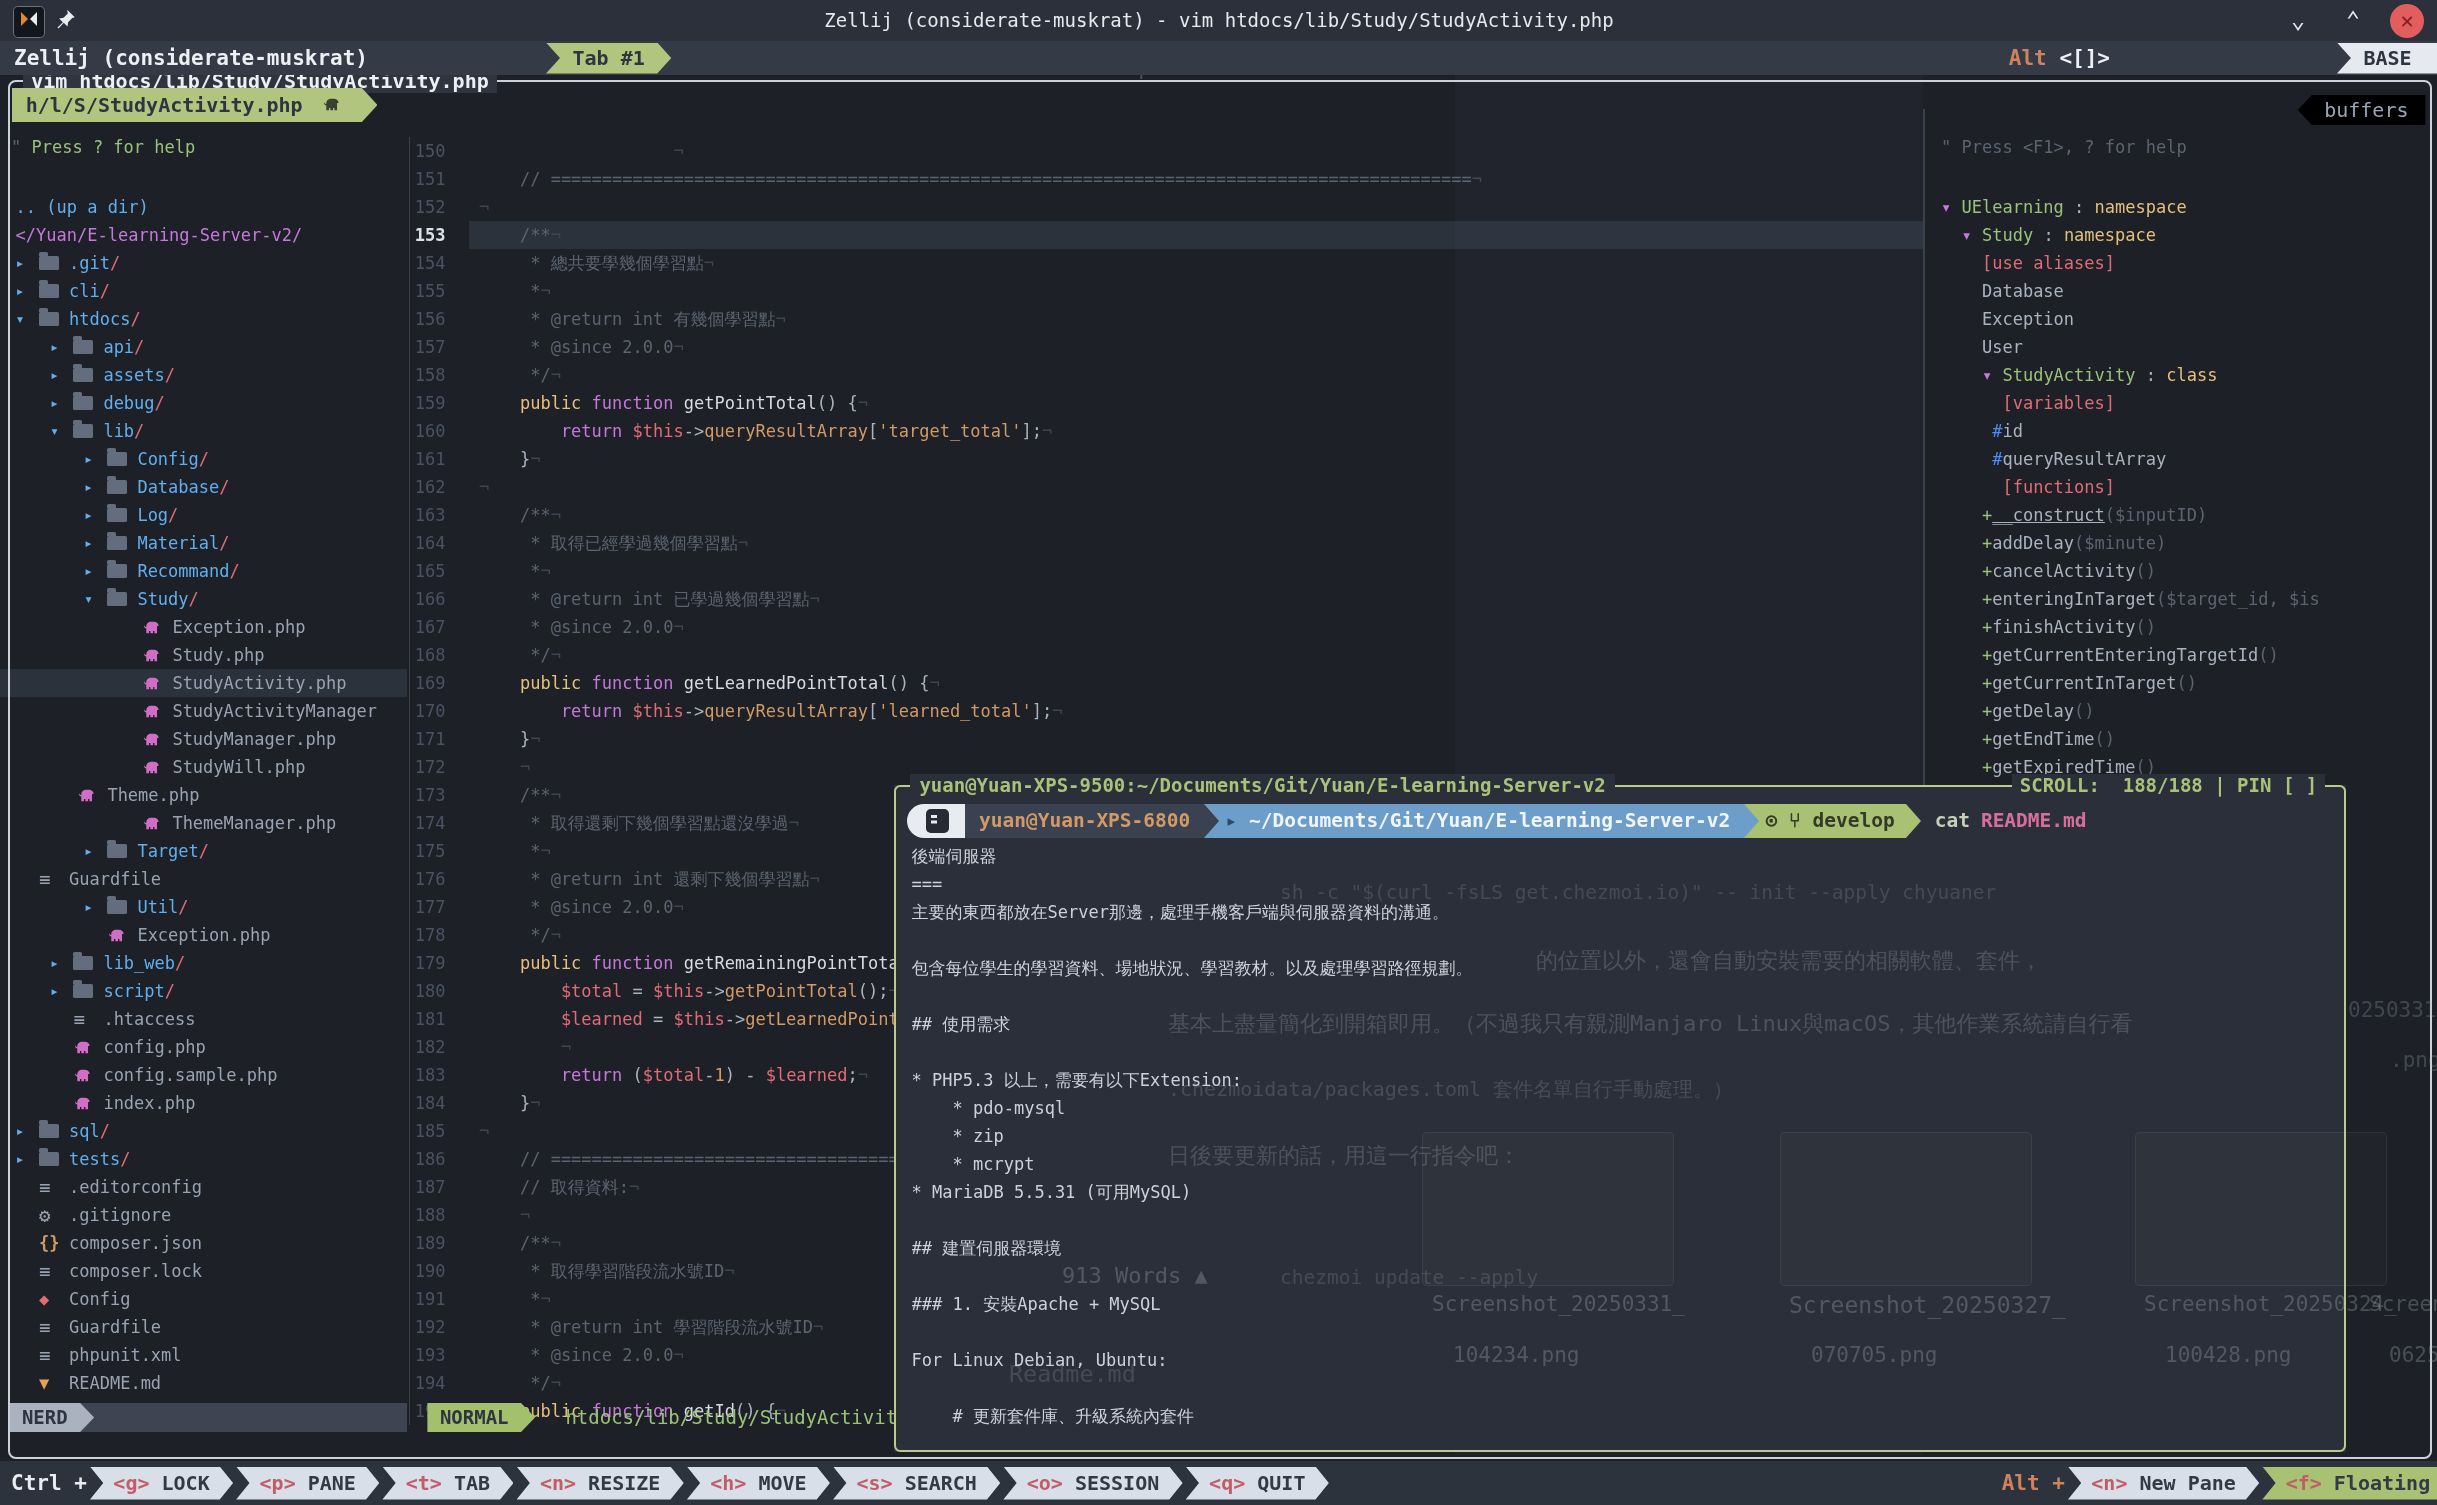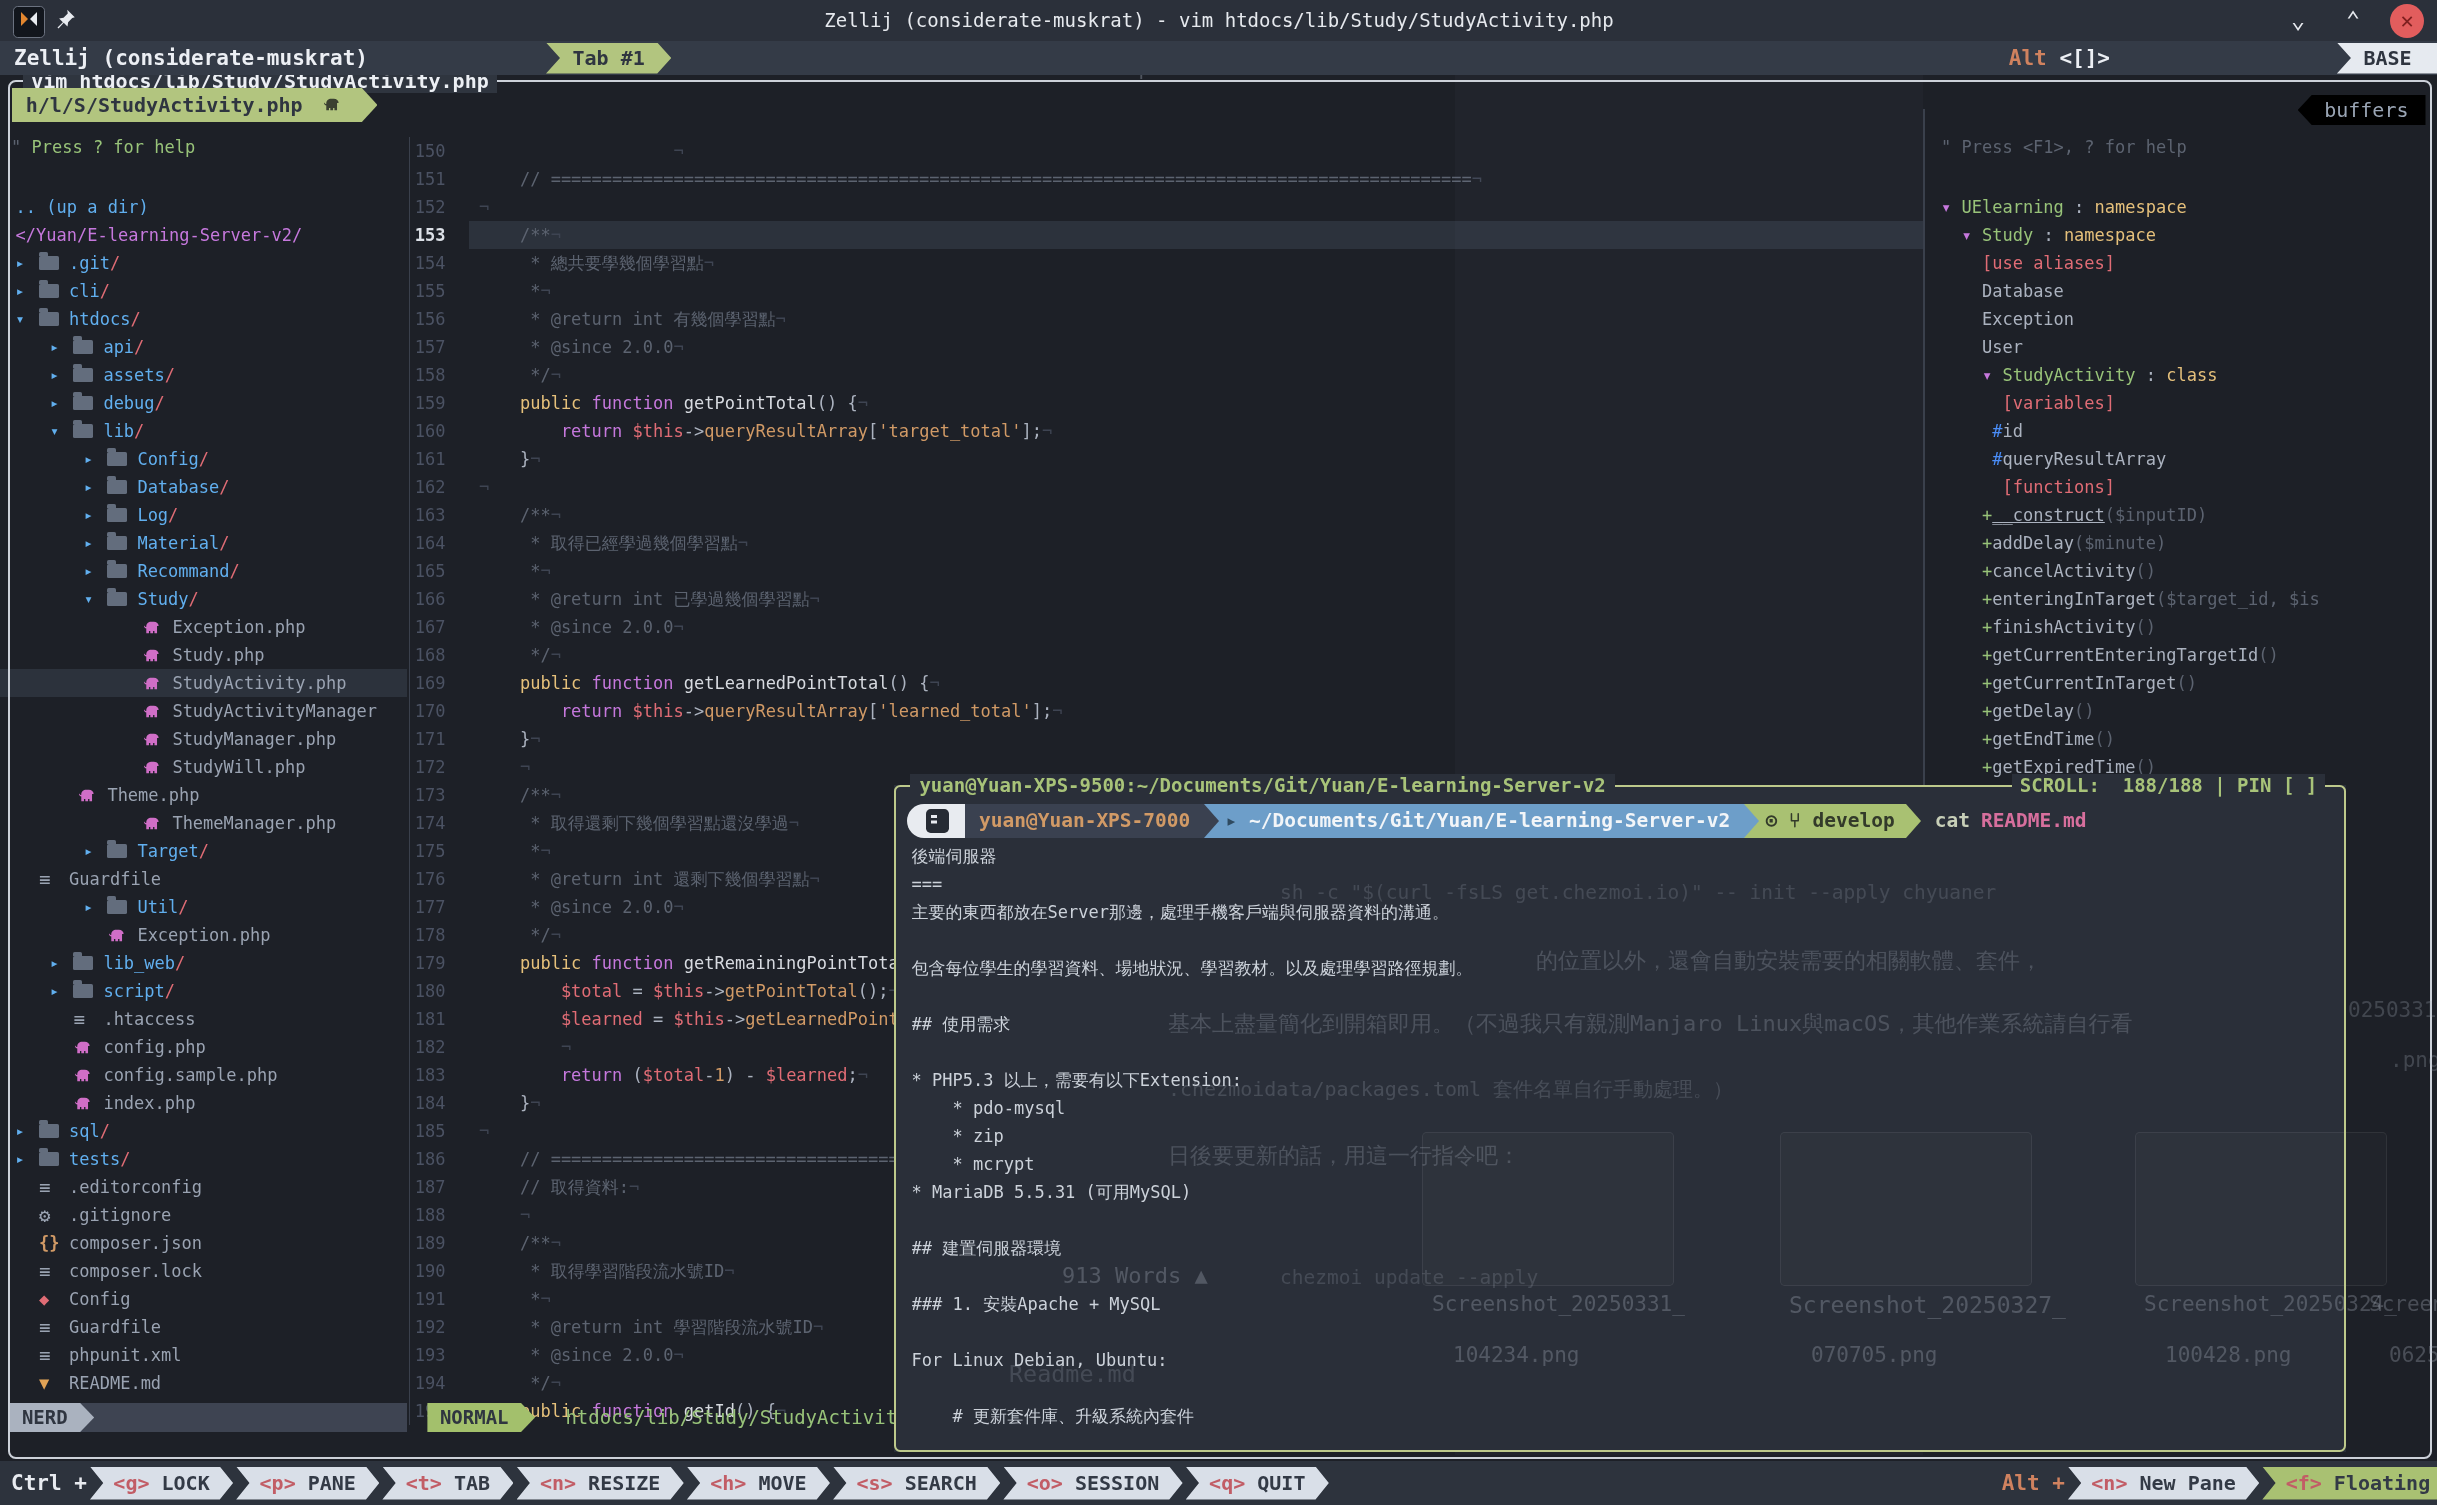--- a/index.html
+++ b/index.html
@@ -333,21 +333,21 @@
   </div>
 
 <div id="float-bg" class="abs"></div>
 <div id="float" class="abs">
   <div id="float-title">yuan@Yuan-XPS-9500:~/Documents/Git/Yuan/E-learning-Server-v2</div>
   <div id="float-scroll">SCROLL:  188/188 | PIN [ ]</div>
   <div id="prompt">
     <span id="seg-icon">
         <span class="term"></span>
       </span>
-    <span class="pseg" style="background:#3a4150;color:#d19a66;padding:0 14px;">yuan@Yuan-XPS-7000</span>
+    <span class="pseg" style="background:#3a4150;color:#d19a66;padding:0 14px;">yuan@Yuan-XPS-6800</span>
     <span class="parrow" style="border-left:15.6px solid #3a4150;background:#6d9ec9;"></span>
     <span class="pseg" style="background:#6d9ec9;color:#f2f5f8;padding:0 14px 0 6.2px;"><span style="color:#2f4a60;">▸ </span><span>~/Documents/Git/Yuan/E-learning-Server-v2</span></span>
     <span class="parrow" style="border-left:15.6px solid #6d9ec9;background:#a9c172;"></span>
     <span class="pseg" style="background:#a9c172;color:#333a2a;padding:0 11px 0 6.2px;"><span>⊙</span> <span>⑂</span> <span>develop</span></span>
     <span class="parrow" style="border-left:15.6px solid #a9c172;"></span>
     <span class="pseg" style="color:#c7cfb8;padding-left:14px;">cat</span>
     <span class="pseg" style="color:#d76f9d;padding-left:11px;">README.md</span>
   </div>
   <div id="readme-rows">
       <div class="row">後端伺服器</div>

